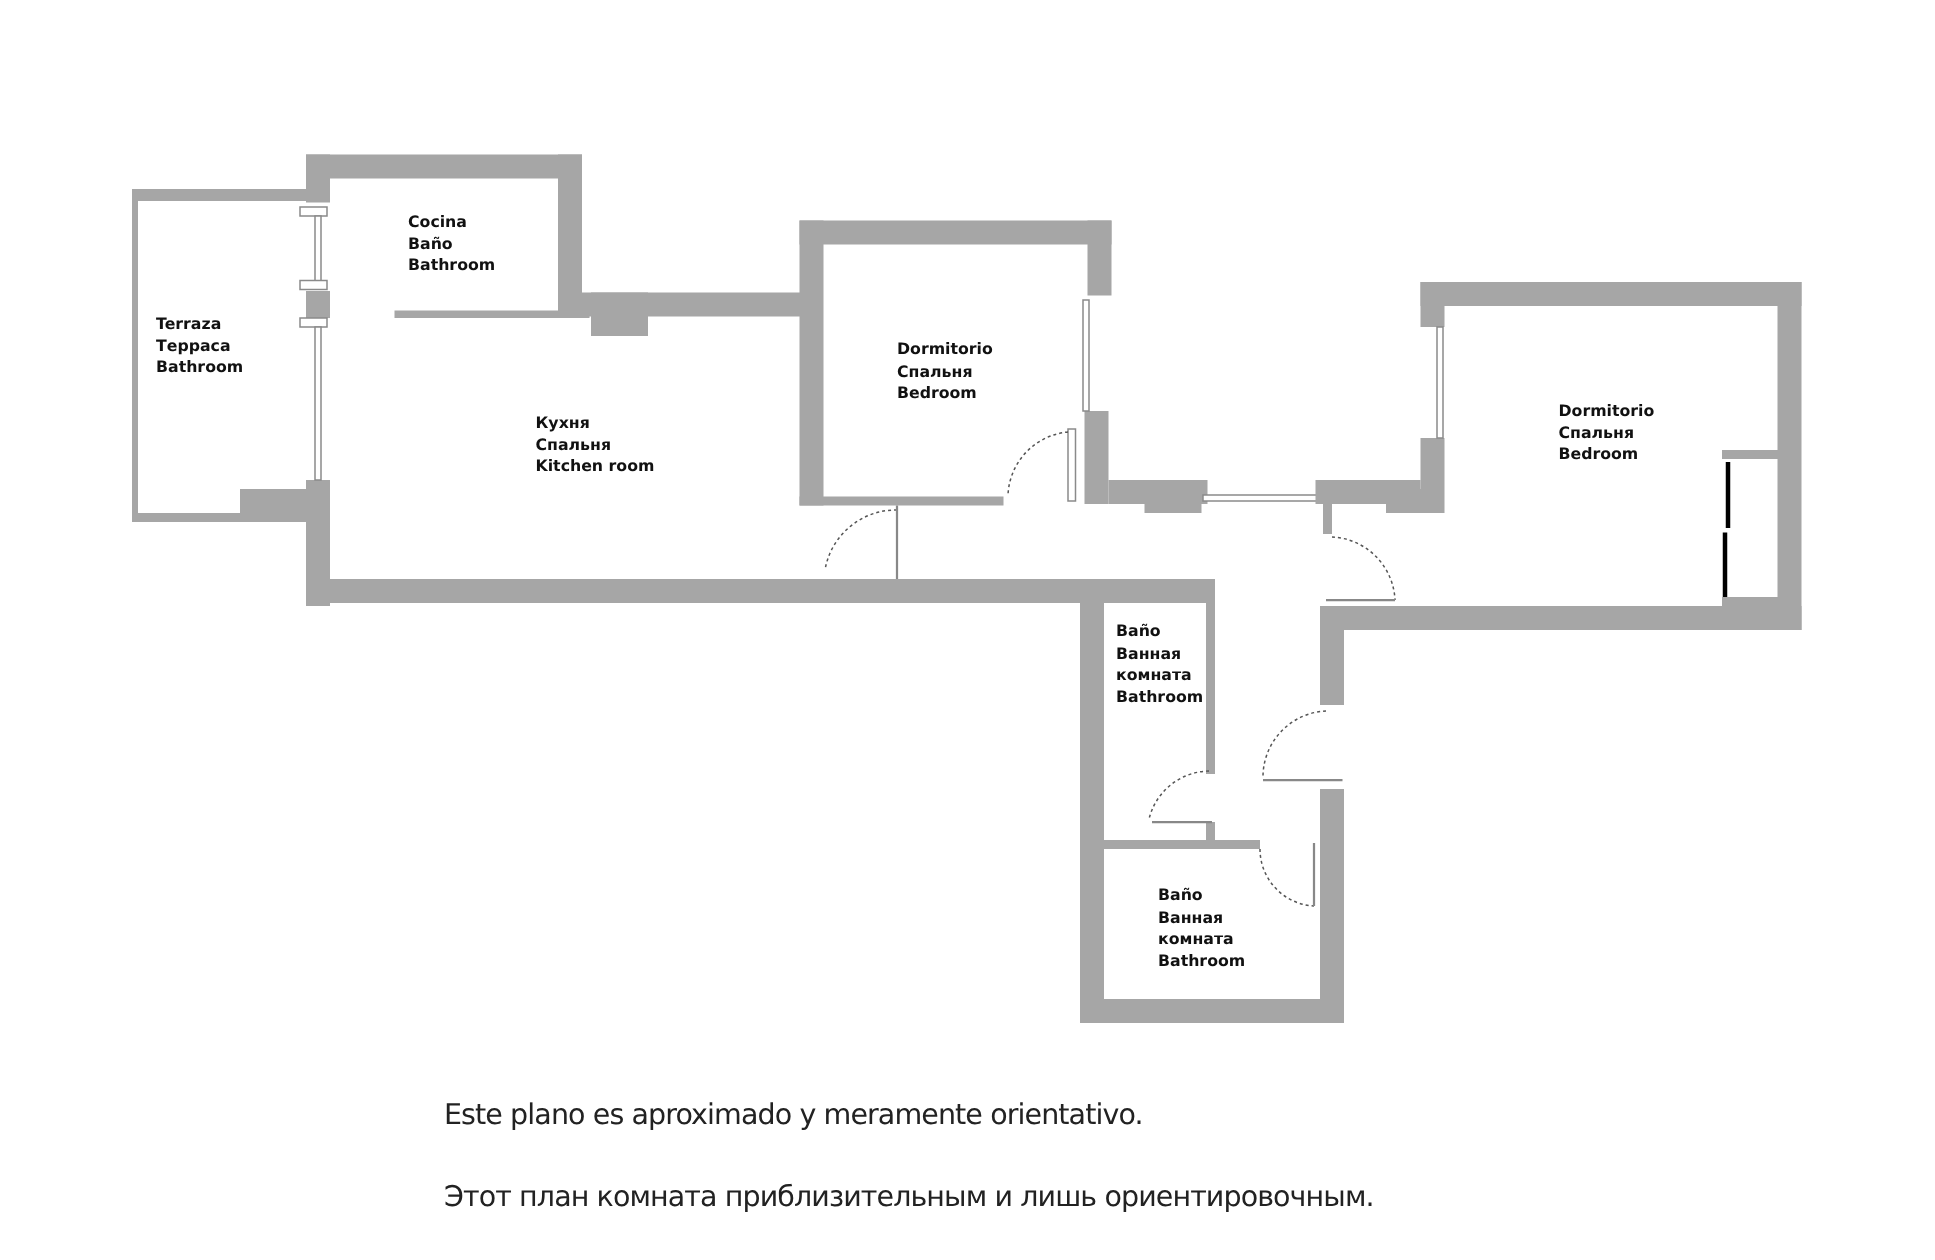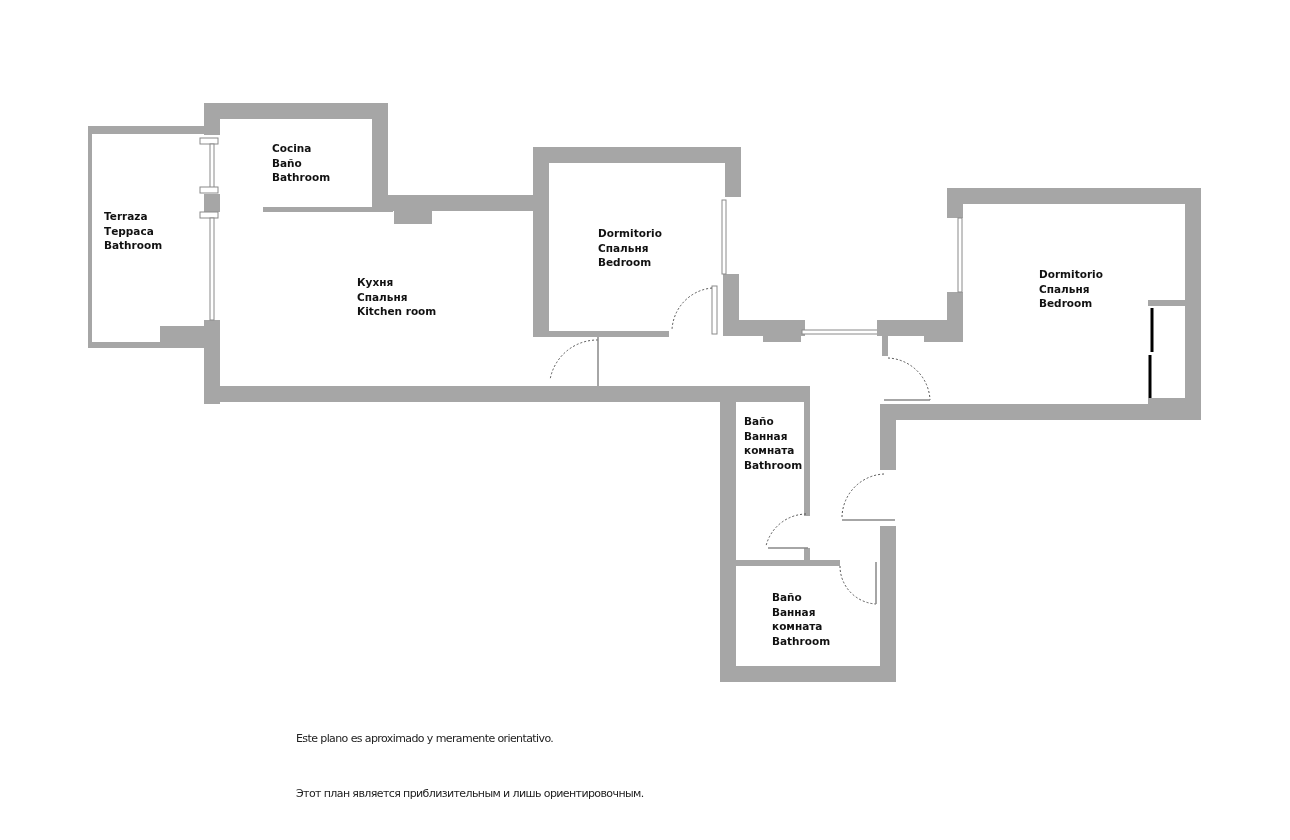--- a/index.html
+++ b/index.html
@@ -4,21 +4,21 @@
 <style>
   html, body { margin: 0; padding: 0; background: #ffffff; }
   body { width: 1290px; height: 840px; position: relative; overflow: hidden; font-family: "DejaVu Sans", sans-serif; }
   #plan { position: absolute; left: 0; top: 0; width: 1290px; height: 840px; }
   .wall { fill: #a6a6a6; }
   .glass { fill: #ffffff; stroke: #8a8a8a; stroke-width: 1; }
   .swing { fill: none; stroke: #555; stroke-width: 1; stroke-dasharray: 2 2; }
   .leaf { stroke: #888; stroke-width: 1.5; }
   .closet { stroke: #000; stroke-width: 3; }
   .room-label { position: absolute; font-family: "DejaVu Sans", sans-serif; font-weight: bold; font-size: 10.5px; line-height: 14.5px; color: #111; white-space: nowrap; }
-  .note { position: absolute; font-family: "DejaVu Sans", sans-serif; font-size: 11px; color: #222; white-space: nowrap; letter-spacing: -0.6px; }
+  .note { position: absolute; font-family: "DejaVu Sans", sans-serif; font-size: 19px; color: #222; white-space: nowrap; letter-spacing: -0.6px; }
 </style>
 </head>
 <body>
 
 <svg id="plan" viewBox="0 0 1290 840" xmlns="http://www.w3.org/2000/svg">
 
   <g>
     <rect class="wall" x="88" y="126" width="118" height="8"></rect>
     <rect class="wall" x="88" y="126" width="4" height="222"></rect>
     <rect class="wall" x="88" y="342" width="118" height="6"></rect>
@@ -140,13 +140,13 @@
 </div>
 
 <div class="room-label" style="left:772px; top:590px;">
   <div>Baño</div>
   <div>Ванная</div>
   <div>комната</div>
   <div>Bathroom</div>
 </div>
 
 <div class="note" style="left:296px; top:732px;">Este plano es aproximado y meramente orientativo.</div>
-<div class="note" style="left:296px; top:787px;">Этот план является приблизительным и лишь ориентировочным.</div>
+<div class="note" style="left:296px; top:787px;">Этот план комната приблизительным и лишь ориентировочным.</div>
 
 </body></html>

